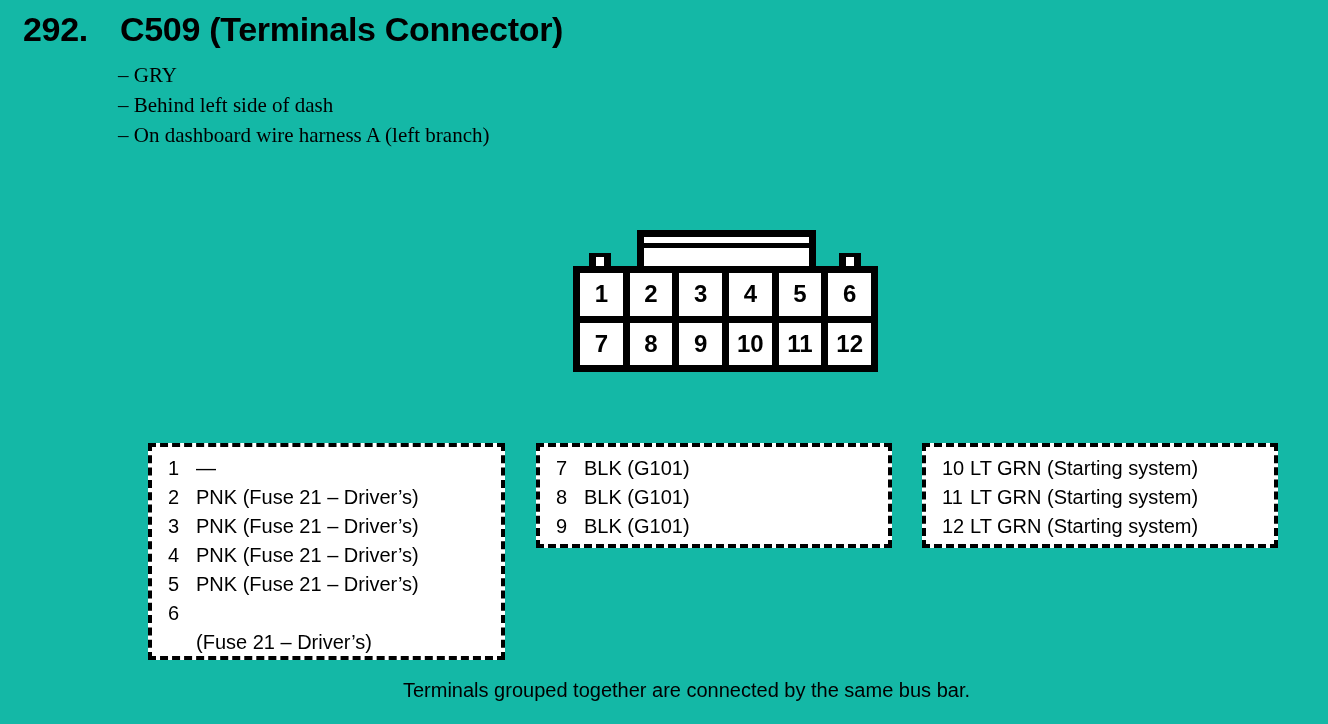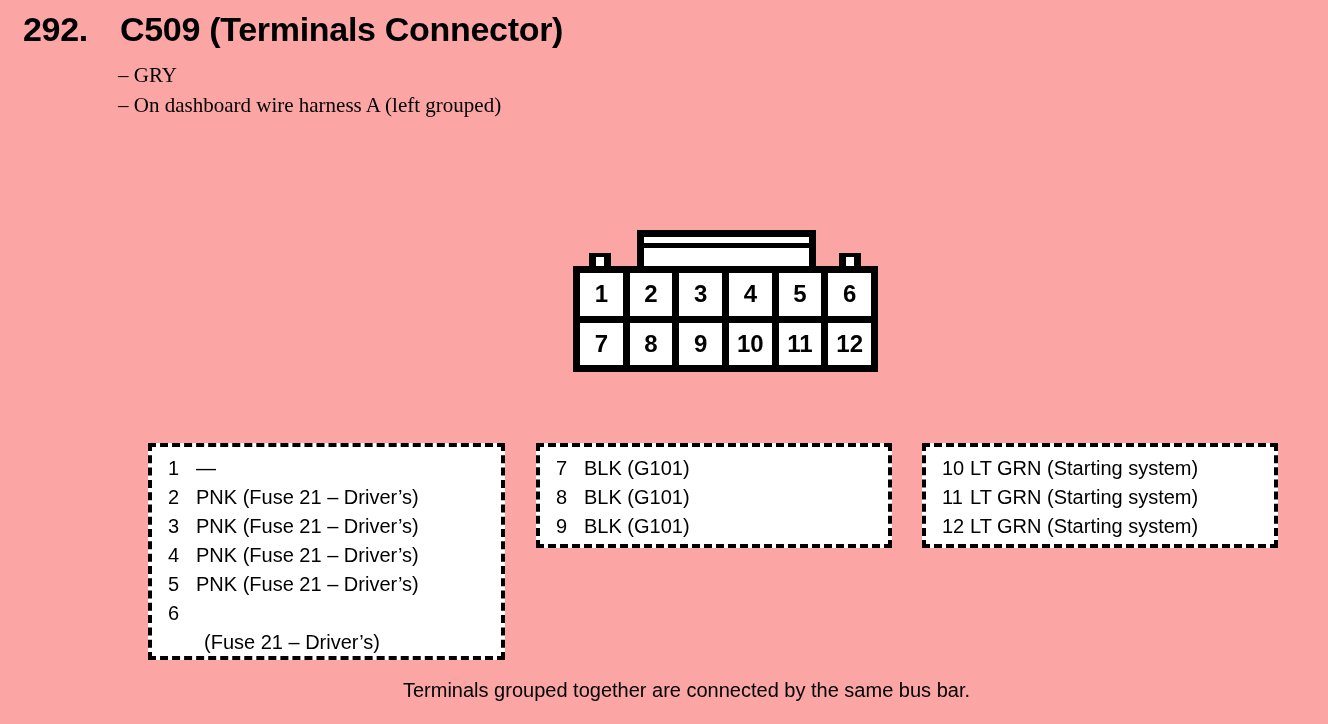--- a/index.html
+++ b/index.html
@@ -1,21 +1,21 @@
 <!DOCTYPE html>
 <html><head>
 <meta charset="utf-8">
 <style>
   * { margin: 0; padding: 0; box-sizing: border-box; }
   html, body { background: #fff; }
   .page {
     position: relative;
     width: 1328px;
     height: 724px;
-    background: #fca5a5;
+    background: #14b8a6;
     color: #000;
     font-family: "Liberation Sans", sans-serif;
     overflow: hidden;
   }
 
   
   .title-row {
     position: absolute;
     left: 23px;
     top: 10px;
@@ -104,21 +104,21 @@
     font-size: 20px;
     line-height: 29px;
     padding: 7px 8px 0 16px;
     background: #fff;
   }
   .box-0 { left: 148px; width: 357px; height: 217px; }
   .box-1 { left: 536px; width: 356px; height: 105px; }
   .box-2 { left: 922px; width: 356px; height: 105px; }
   .pin-row { display: flex; }
   .pin-num { width: 28px; flex: none; }
-  .pin-cont { margin-left: 36px; }
+  .pin-cont { margin-left: 28px; }
 
   
   .note {
     position: absolute;
     left: 45px;
     right: 0;
     top: 679px;
     text-align: center;
     font-size: 20px;
   }
@@ -128,21 +128,22 @@
 
 <div class="page">
 
   <div class="title-row">
     <span class="section-number">292.</span>
     <span>C509 (Terminals Connector)</span>
   </div>
 
   <div class="bullets">
     <div>– GRY</div>
-    <div>– On dashboard wire harness A (left grouped)</div>
+    <div>– Behind left side of dash</div>
+    <div>– On dashboard wire harness A (left branch)</div>
   </div>
 
   <div class="lock-tab">
     <div class="lock-tab-line"></div>
   </div>
   <div class="notch notch-left">
     <div class="notch-slot"></div>
   </div>
   <div class="notch notch-right">
     <div class="notch-slot"></div>

